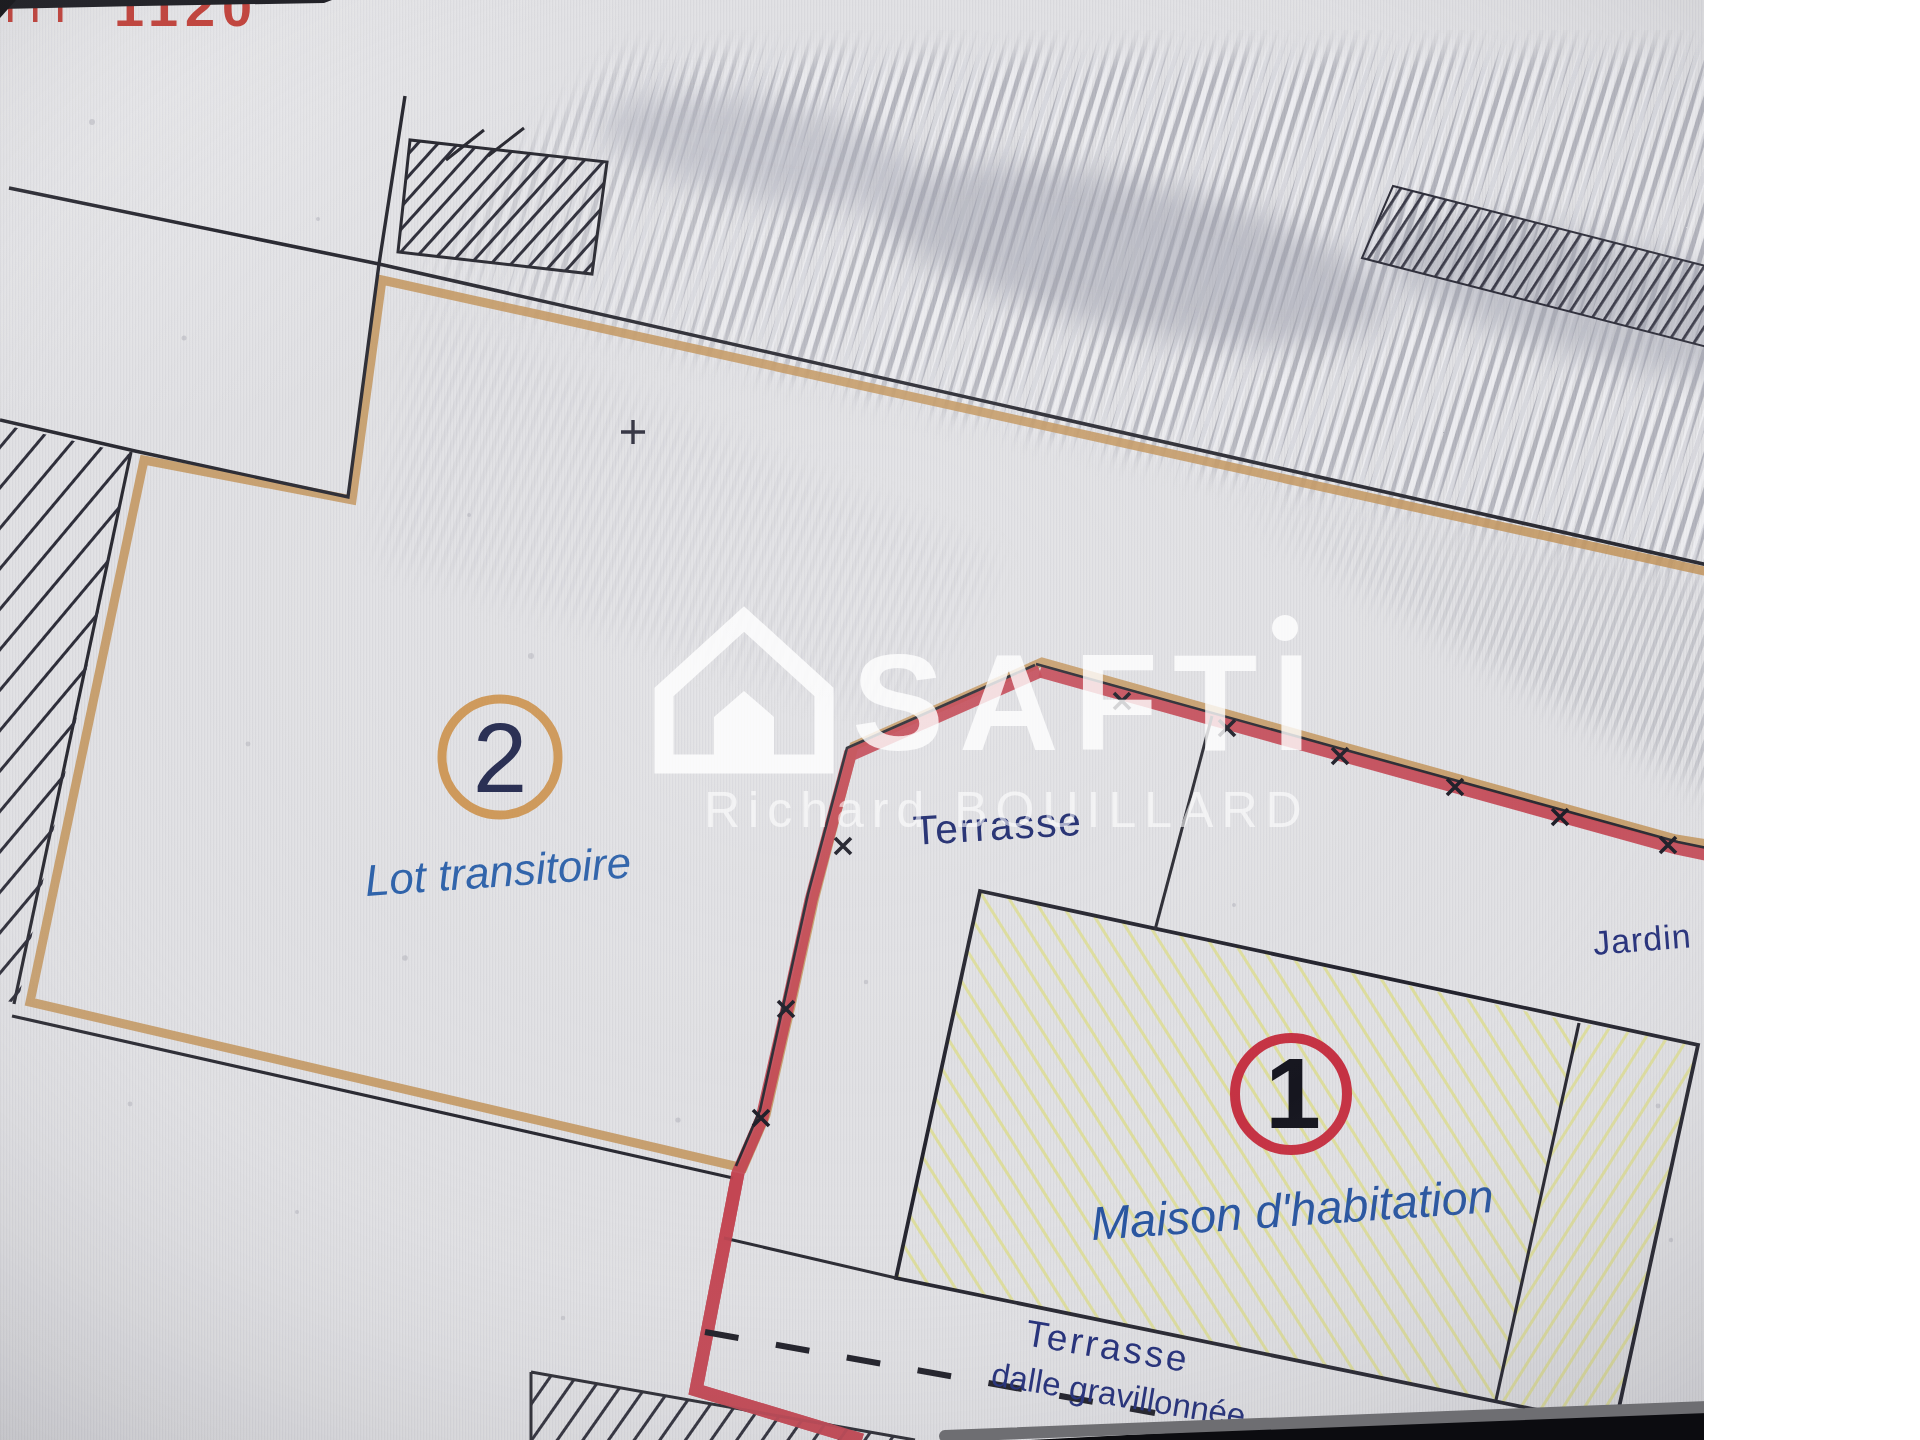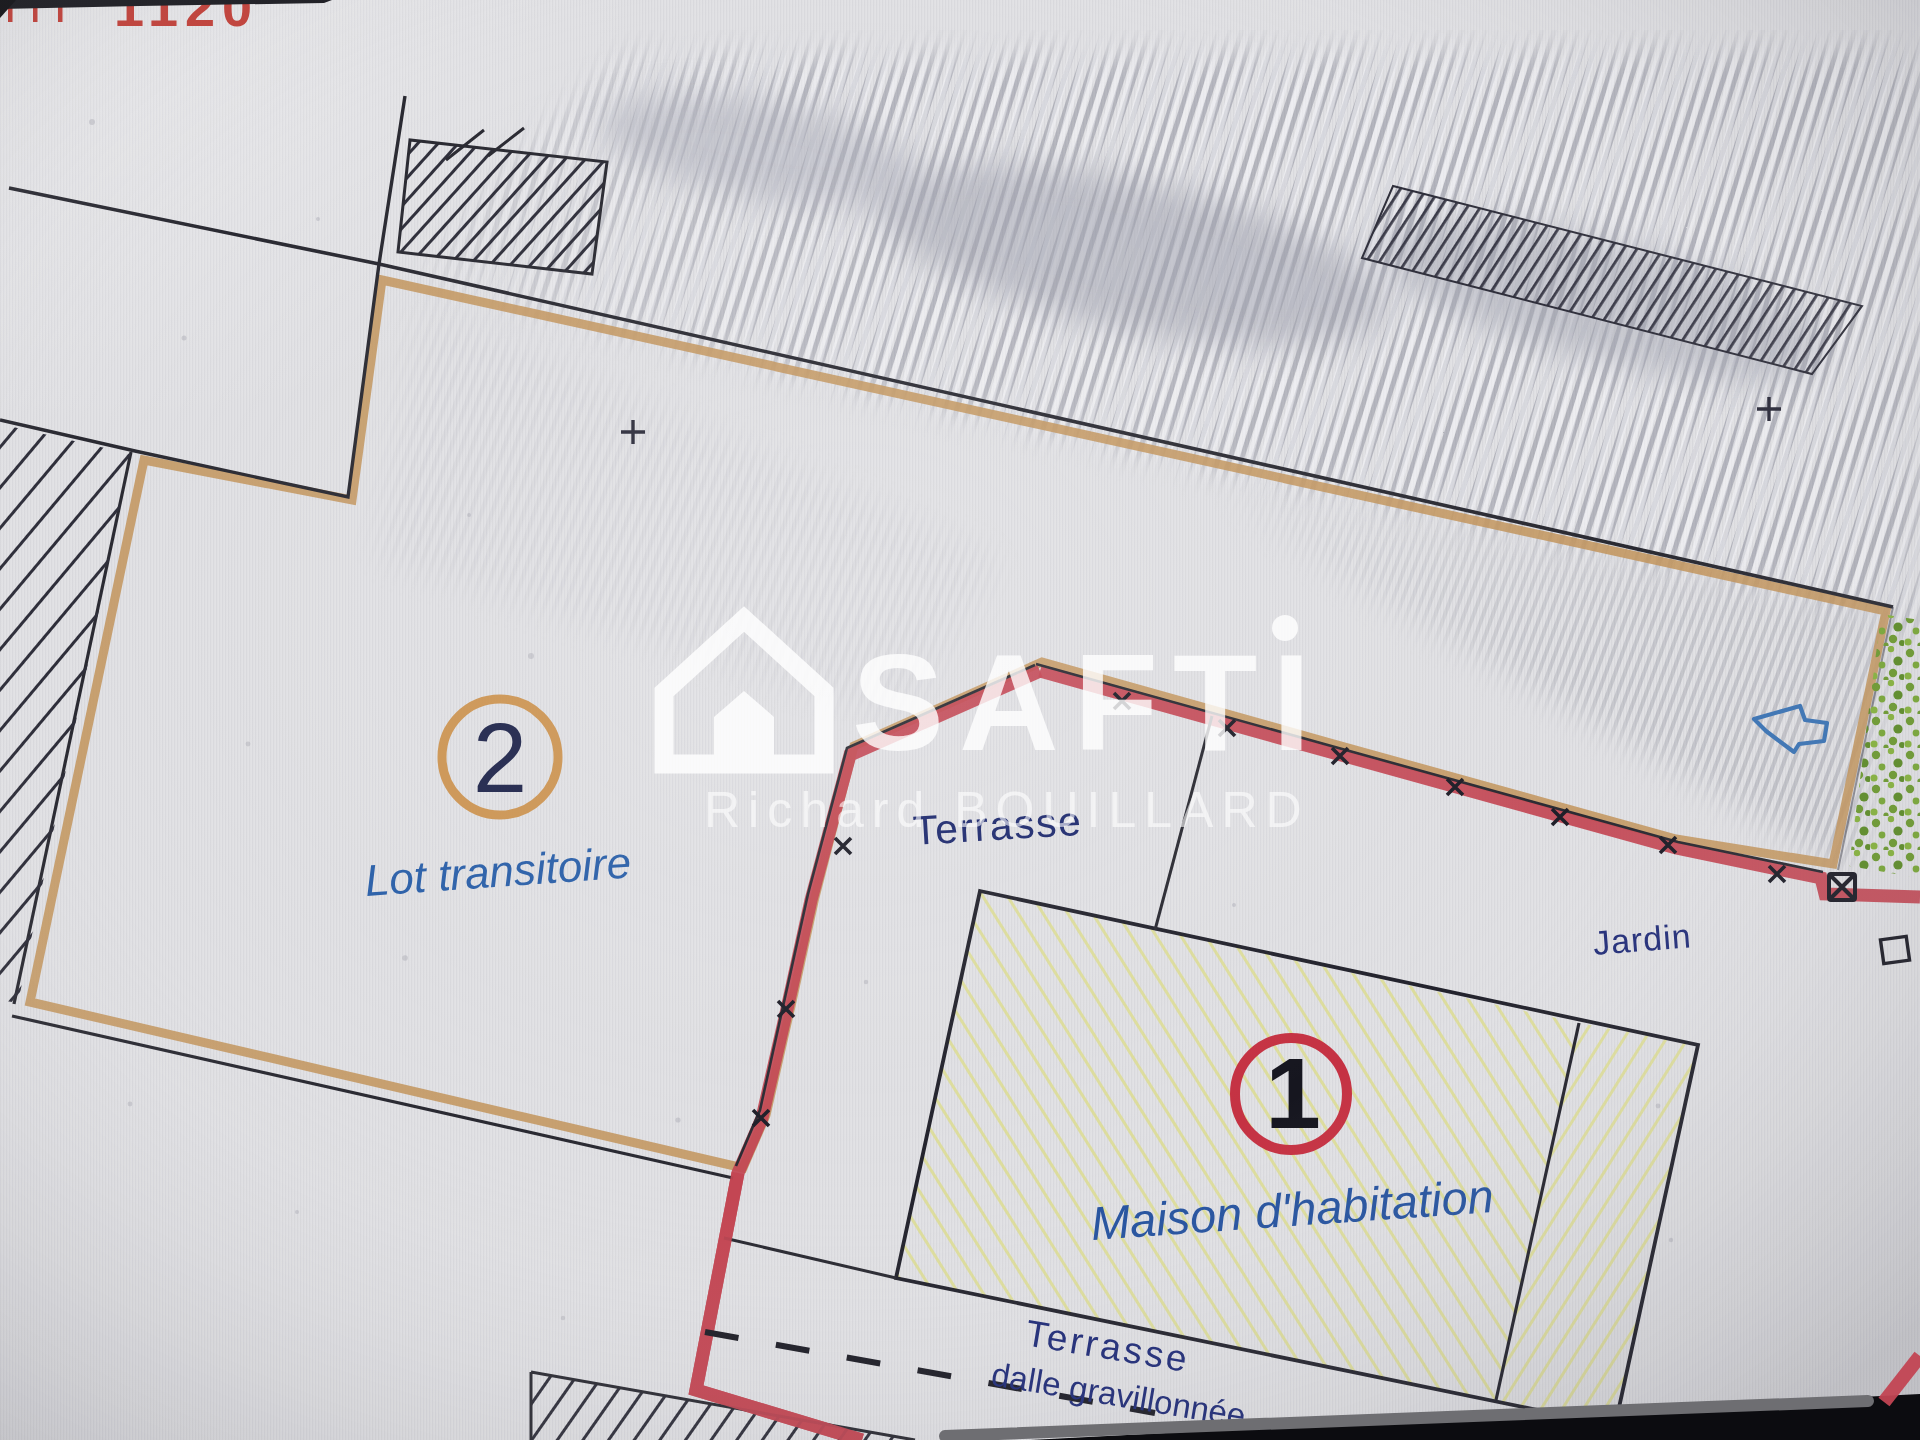--- a/index.html
+++ b/index.html
@@ -1,16 +1,16 @@
 <!DOCTYPE html>
 <html><head>
 <meta charset="utf-8">
 <style>
   html,body{margin:0;padding:0;}
-  #page{width:1920px;height:1440px;position:relative;overflow:hidden;background:#e3e3e6;font-family:"Liberation Sans", sans-serif;}
+  #page{width:1704px;height:1440px;position:relative;overflow:hidden;background:#e3e3e6;font-family:"Liberation Sans", sans-serif;}
   svg{position:absolute;left:0;top:0;}
   text{font-family:"Liberation Sans", sans-serif;}
 </style>
 </head>
 <body>
 <div id="page">
 <svg width="1920" height="1440" viewBox="0 0 1920 1440">
 <defs>
 
   <pattern id="hWedge" width="26" height="26" patternUnits="userSpaceOnUse" patternTransform="rotate(40)">

